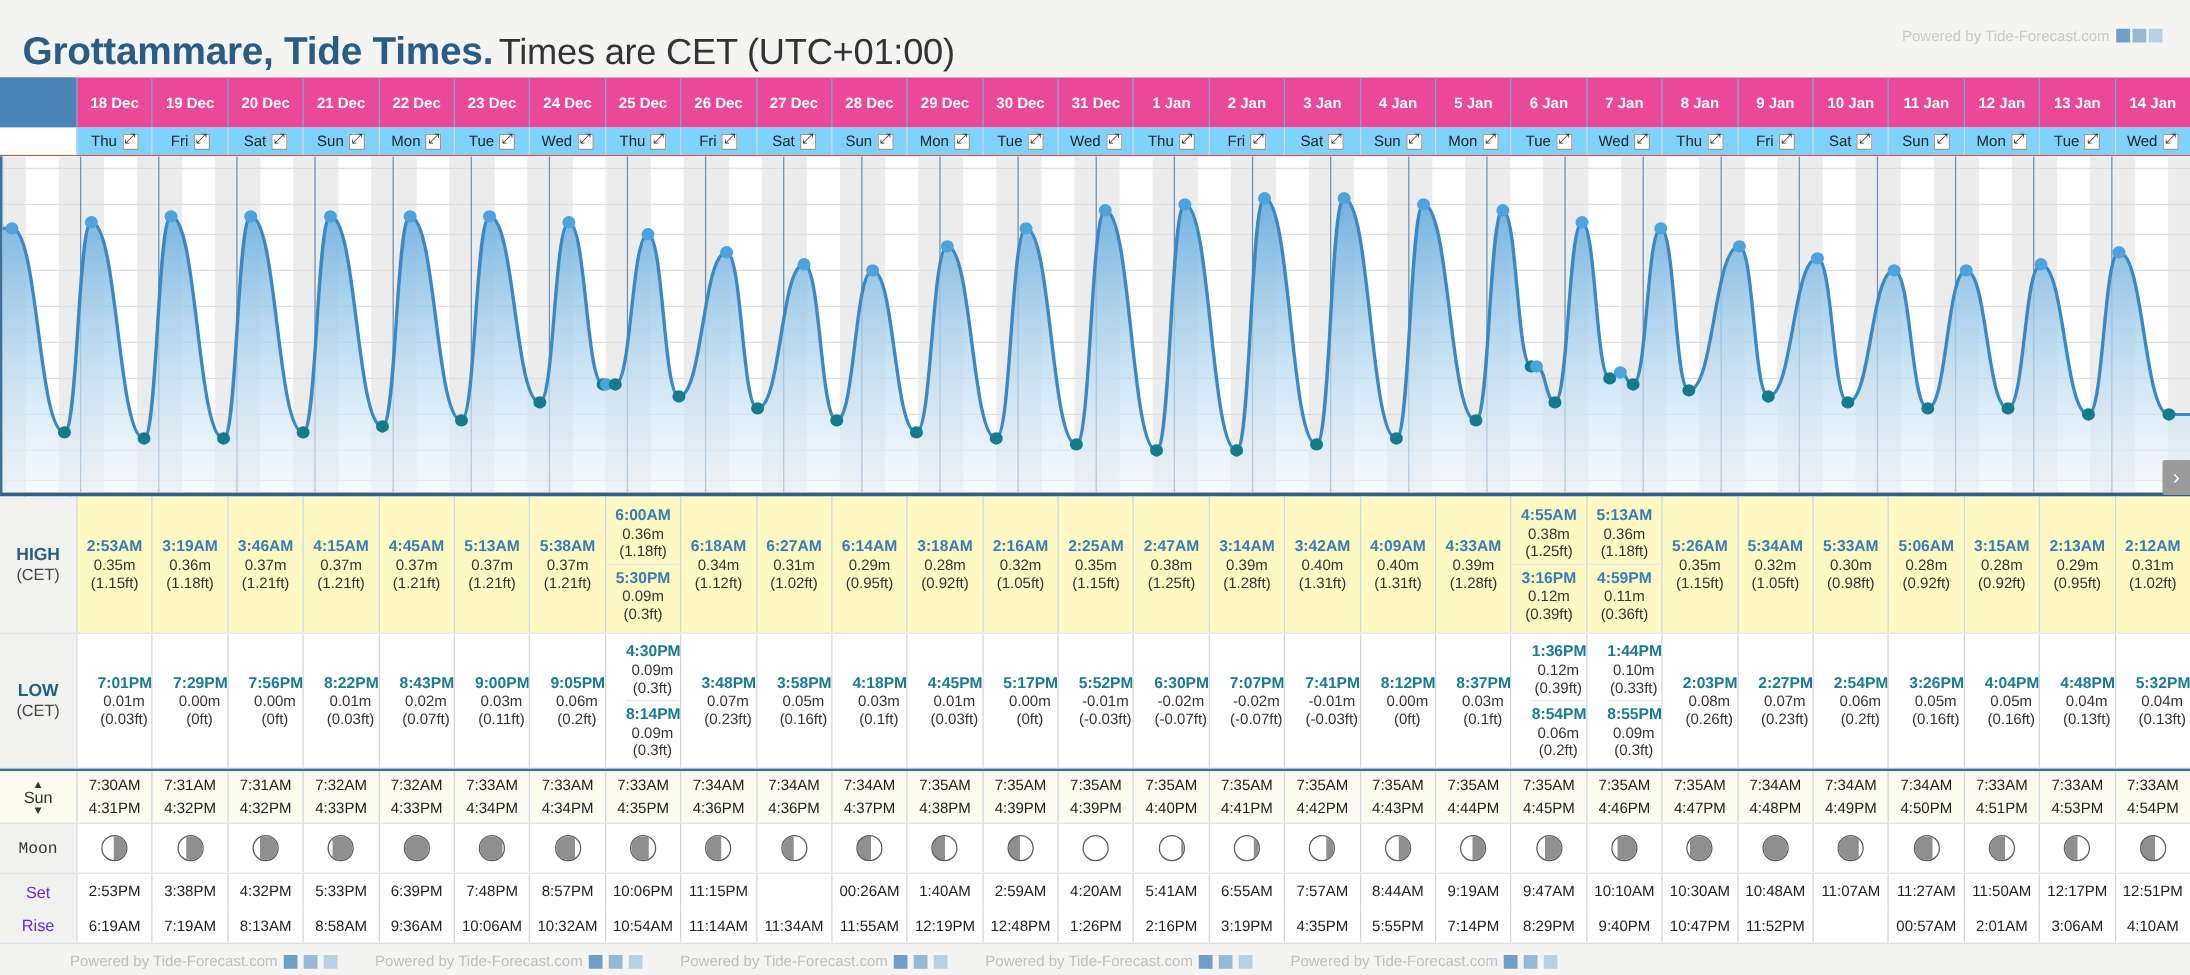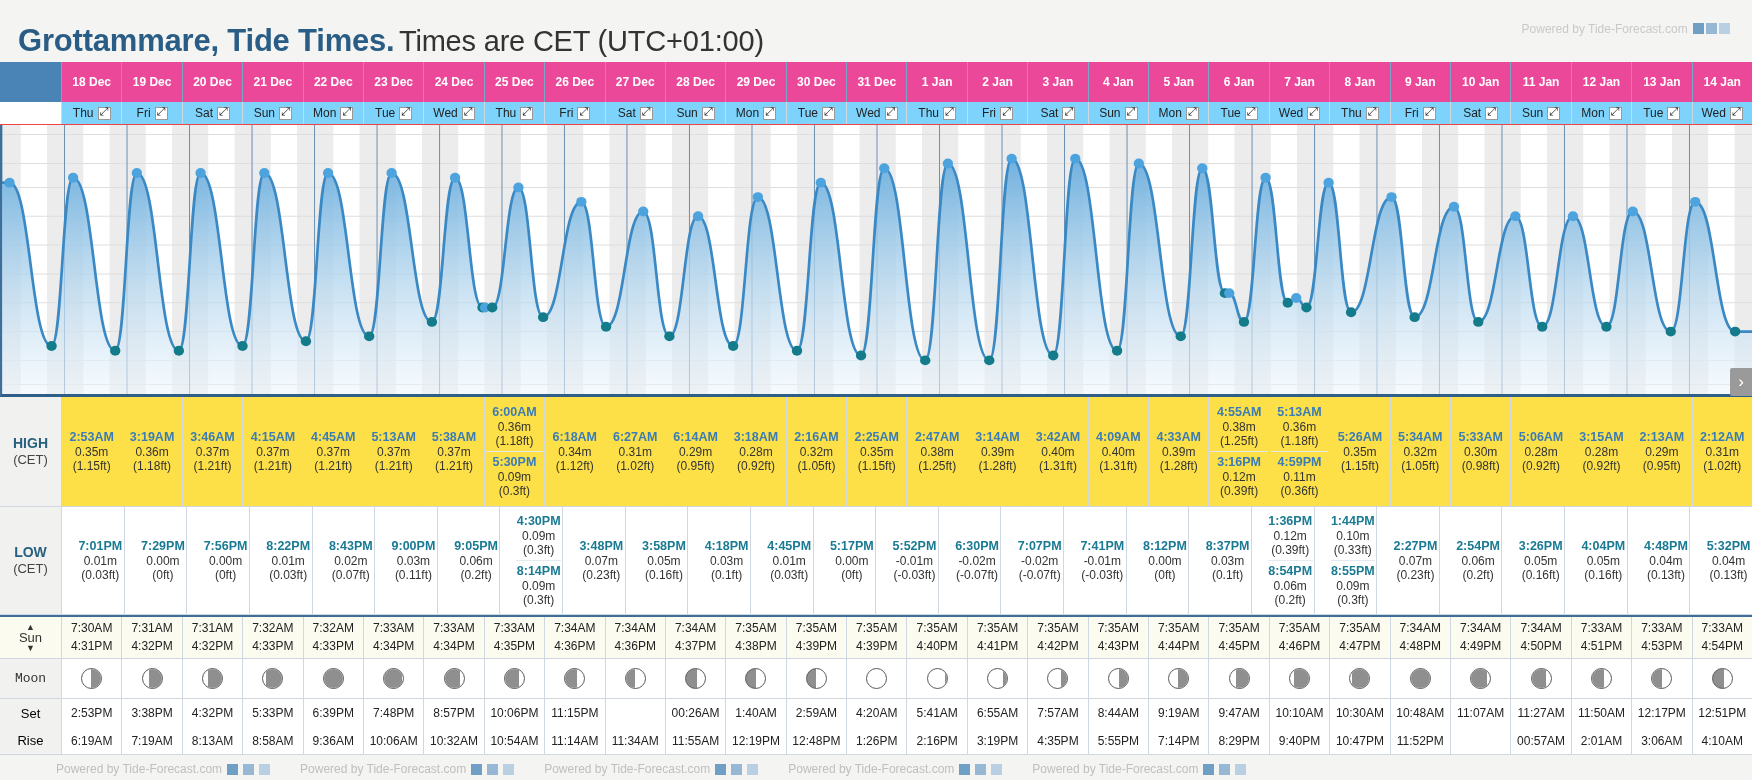--- a/index.html
+++ b/index.html
@@ -74,21 +74,21 @@
     position: absolute; right: 2px; white-space: nowrap;
     font-size: 12px; color: #222; transform: translateY(-50%);
   }
   .chart-svg { position:absolute; inset:0; width:100%; height:100%; display:block; }
 
   
   .tide-row { border-bottom: 1px solid #cfd8e0; }
   .tide-row .lab { font-size: 13px; line-height: 1.25; }
   .tide-row .lab b { font-size: 14px; font-weight: bold; display:block; }
   .tide-row .lab i { font-style: normal; font-size: 13px; color:#444; }
-  .high .cols .col { background: #fde047; }
+  .high .cols .col { background: #fef9c3; }
   .low  .cols .col { background: #ffffff; padding-left: 16px; }
   .tide-row .col {
     border-left: 1px solid #cfd8e0;
     padding: 4px 1px; text-align: center;
     display: flex; flex-direction: column; justify-content: center;
   }
   .ev { padding: 1px 0; }
   .ev + .ev { border-top: 1px solid #e3e9ee; margin-top: 2px; padding-top: 3px; }
   .ev .t { font-size: 12.5px; font-weight: bold; line-height: 1.18; }
   .ev .m, .ev .f { font-size: 12px; color: #333; line-height: 1.18; }
@@ -114,21 +114,21 @@
     border-left: 1px solid #cfd8e0; background:#fff;
     display: flex; align-items: center; justify-content: center;
   }
   .moon {
     width: 21px; height: 21px; border-radius: 50%;
     border: 1px solid #5a5a5a; background: #fff; position: relative; overflow: hidden;
   }
   .moon .sh { position:absolute; top:0; height:100%; background:#8f8f8f; }
 
   .sr-row { height: 28px; }
-  .sr-row .lab { font-size: 13px; color:#000000; background:#f1f1ef; justify-content:center;}
+  .sr-row .lab { font-size: 13px; color:#6d28d9; background:#f1f1ef; justify-content:center;}
   .sr-row .col {
     border-left: 1px solid #cfd8e0; background:#fff;
     display:flex; align-items:center; justify-content:center;
     font-size: 12px; color:#222;
   }
   .sr-row.set { border-bottom: none; }
   .sr-row.rise { border-bottom: 1px solid #cfd8e0; }
 
   
   .footer {
@@ -881,20 +881,27 @@
             <div class="f">(0.33ft)</div>
           </div>
           <div class="ev">
             <div class="t">8:55PM</div>
             <div class="m">0.09m</div>
             <div class="f">(0.3ft)</div>
           </div>
         </div>
         <div class="col">
           <div class="ev">
+            <div class="t">2:03PM</div>
+            <div class="m">0.08m</div>
+            <div class="f">(0.26ft)</div>
+          </div>
+        </div>
+        <div class="col">
+          <div class="ev">
             <div class="t">2:27PM</div>
             <div class="m">0.07m</div>
             <div class="f">(0.23ft)</div>
           </div>
         </div>
         <div class="col">
           <div class="ev">
             <div class="t">2:54PM</div>
             <div class="m">0.06m</div>
             <div class="f">(0.2ft)</div>

